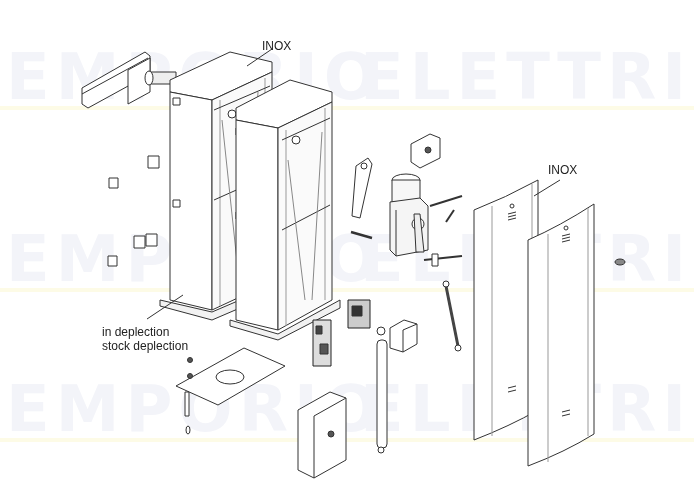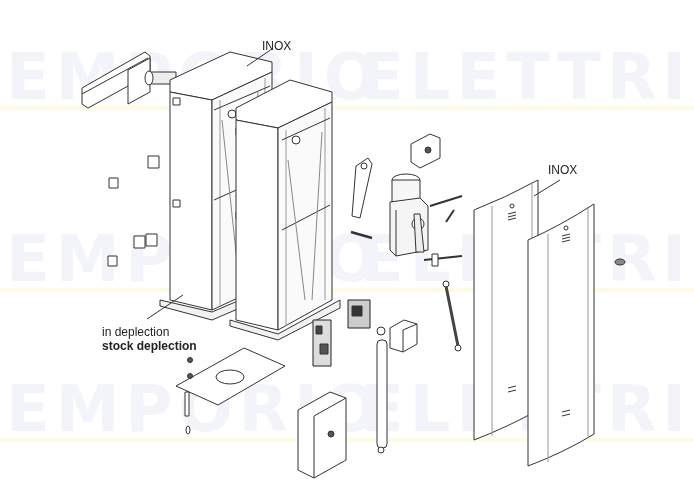--- a/index.html
+++ b/index.html
@@ -185,14 +185,14 @@
     <line x1="534" y1="196" x2="560" y2="180" stroke="#333"></line>
 
     <g>
       <ellipse cx="620" cy="262" rx="5" ry="3" fill="#888"></ellipse>
     </g>
   </svg>
 
   <span class="label" style="left:262px;top:40px;">INOX</span>
   <span class="label" style="left:548px;top:164px;">INOX</span>
   <span class="label" style="left:102px;top:326px;">in deplection</span>
-  <span class="label" style="left:102px;top:340px;font-weight:bold;">stock deplection</span>
+  <span class="label" style="left:102px;top:340px;">stock deplection</span>
 </div>
 
 </body></html>

